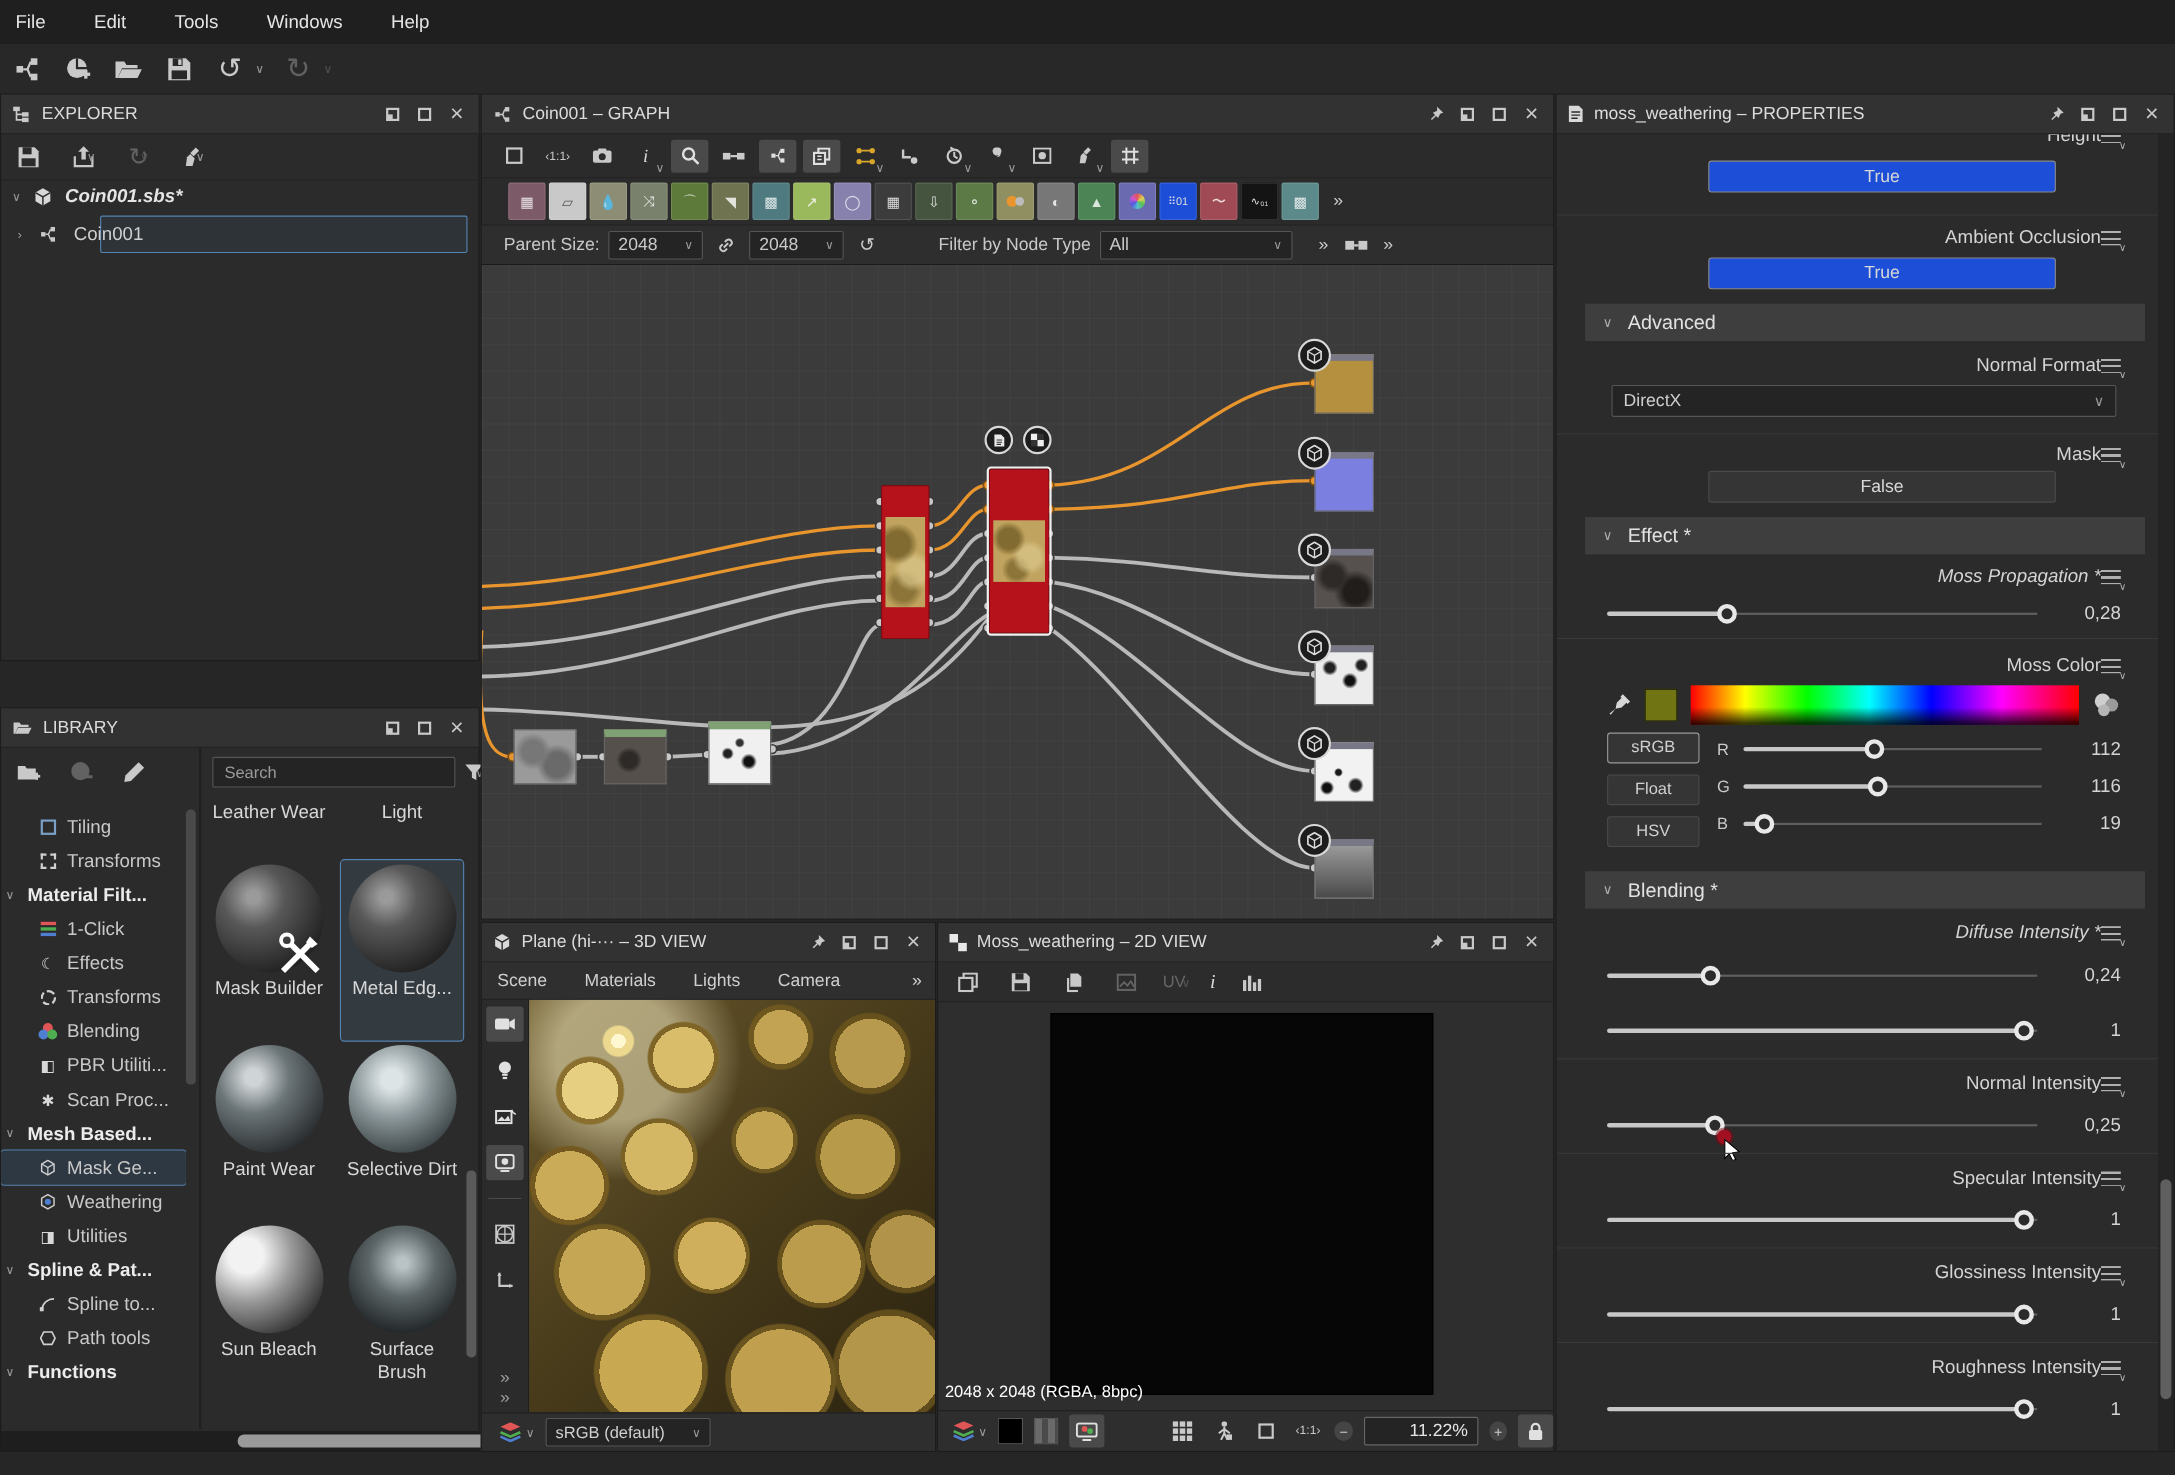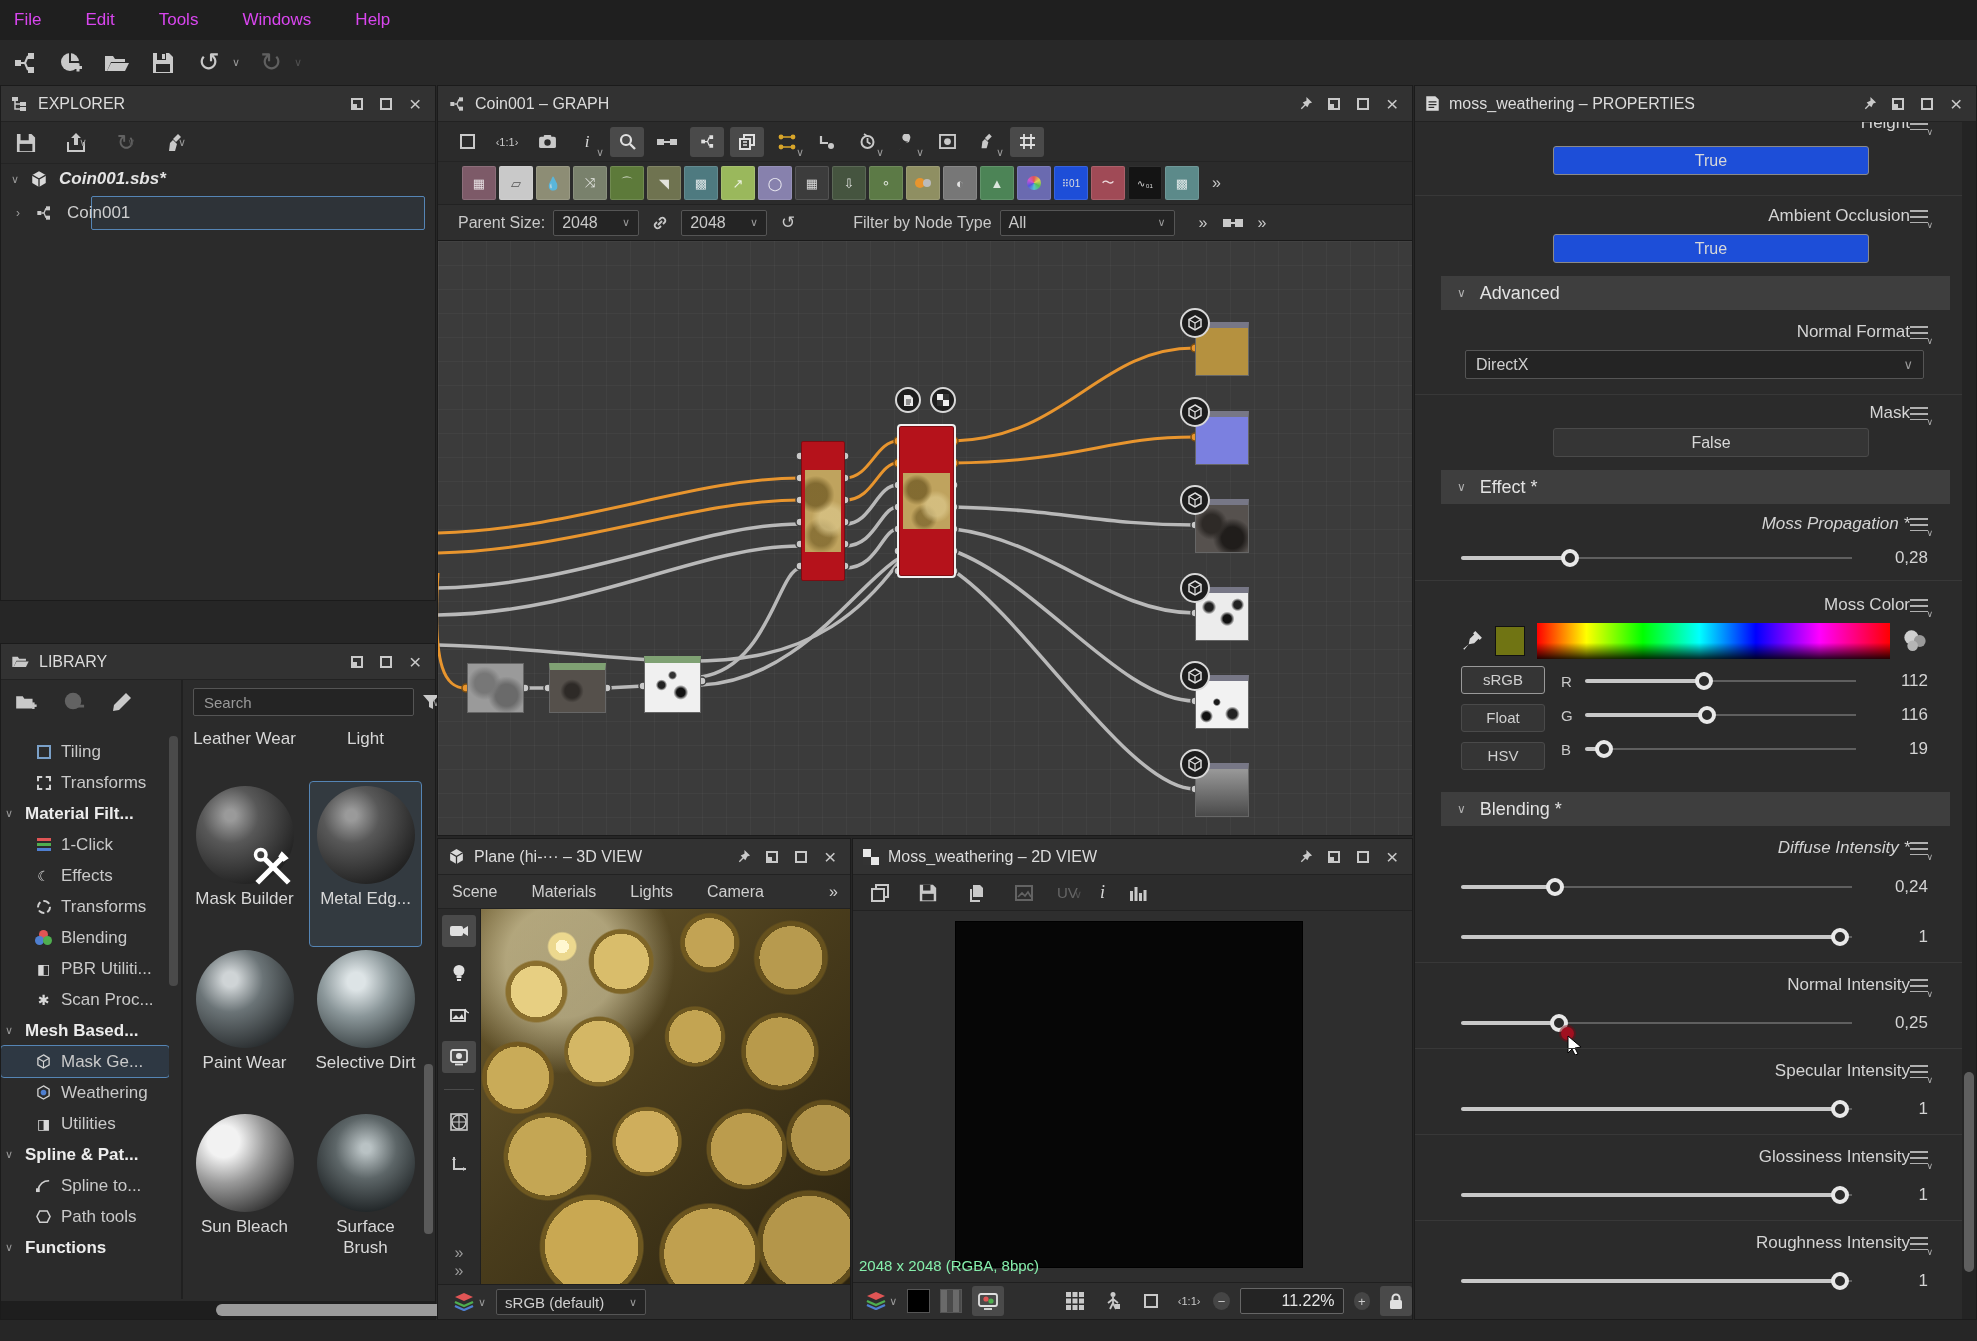--- a/index.html
+++ b/index.html
@@ -1,19 +1,19 @@
 <!DOCTYPE html>
 <html><head>
 <meta charset="utf-8">
 <style>
 *{margin:0;padding:0;box-sizing:border-box;font-family:"Liberation Sans",sans-serif;-webkit-font-smoothing:antialiased}
 html,body{width:1977px;height:1341px;overflow:hidden;background:#262626;color:#cfcfcf}
 .app{position:absolute;inset:0}
 
-.menubar{position:absolute;left:0;top:0;width:100%;height:40px;background:#1f1f1f;display:flex;align-items:center;gap:44px;padding-left:14px;font-size:17px;color:#d946ef}
+.menubar{position:absolute;left:0;top:0;width:100%;height:40px;background:#1f1f1f;display:flex;align-items:center;gap:44px;padding-left:14px;font-size:17px;color:#e5e5e5}
 .menubar span{cursor:default}
 .maintoolbar{position:absolute;left:0;top:40px;width:100%;height:45px;background:#282828;display:flex;align-items:center;gap:16px;padding-left:10px}
 .tb-ic{width:30px;height:30px;display:flex;align-items:center;justify-content:center;color:#c9c9c9}
 .dim{opacity:.35}
 .chev{font-size:11px;color:#9a9a9a;margin-left:-8px}
 
 .panel{position:absolute;background:#2b2b2b;border:1px solid #1b1b1b}
 .phead{height:36px;background:#323232;border-bottom:1px solid #222;display:flex;align-items:center;gap:9px;padding:0 10px;font-size:16px;color:#dcdcdc;white-space:nowrap}
 .phead .sp{flex:1}
 .wbtn{width:20px;height:20px;display:flex;align-items:center;justify-content:center;color:#c9c9c9}
@@ -102,21 +102,21 @@
 radial-gradient(circle at 62% 92%,#c0a04f 0 11%,#6a541f 11% 12%,rgba(0,0,0,0) 12.4%),
 radial-gradient(circle at 89% 89%,#b4964a 0 10%,#614d1c 10% 11%,rgba(0,0,0,0) 11.4%),
 radial-gradient(circle at 22% 14%,rgba(255,246,205,.5) 0 13%,rgba(0,0,0,0) 26%),
 linear-gradient(135deg,#6b5a2e 0%,#4a3d1c 45%,#2b2310 100%)}
 .vbottom{position:absolute;left:0;bottom:0;right:0;height:35px;background:#2e2e2e;border-top:1px solid #1f1f1f;display:flex;align-items:center;gap:10px;padding-left:14px;font-size:15px}
 .ddbox{height:26px;min-width:150px;background:#242424;border:1px solid #555;border-radius:2px;display:flex;align-items:center;justify-content:space-between;padding:0 8px;font-size:15px}
 
 #view2d{left:852px;top:838px;width:561px;height:482px;background:#2e2e2e}
 .v2tools{height:36px;display:flex;align-items:center;gap:18px;padding-left:12px;background:#2c2c2c;border-bottom:1px solid #222}
 .blackimg{position:absolute;left:102px;top:82px;width:348px;height:347px;background:#060606;border:1px solid #000}
-.resinfo{position:absolute;left:6px;top:418px;font-size:15px;color:#86efac}
+.resinfo{position:absolute;left:6px;top:418px;font-size:15px;color:#ffffff}
 .v2bottom{position:absolute;left:0;bottom:0;right:0;height:37px;background:#2e2e2e;border-top:1px solid #1f1f1f;display:flex;align-items:center;gap:10px;padding-left:12px}
 .sw{width:24px;height:24px;border:1px solid #555}
 .zoomfield{width:110px;height:26px;background:#242424;border:1px solid #666;border-radius:2px;display:flex;align-items:center;justify-content:flex-end;padding:0 8px;font-size:16px;color:#e4e4e4}
 .zbtn{width:18px;height:18px;border-radius:50%;background:#454545;color:#ccc;display:flex;align-items:center;justify-content:center;font-size:13px}
 
 #props{left:1414px;top:85px;width:563px;height:1235px;overflow:hidden}
 .pbody{position:absolute;left:0;top:36px;right:14px;bottom:0;overflow:hidden}
 .prow{padding:0 34px 0 46px;position:relative}
 .phrow{display:flex;align-items:center;justify-content:flex-end;font-size:17px;color:#d4d4d4}
 .pbtn{display:block;width:316px;margin-left:92px;height:29px;background:#1d4ed8;border:1px solid #8a8a8a;border-radius:3px;color:#d8d8d8;font-size:16px;text-align:center;line-height:27px}

